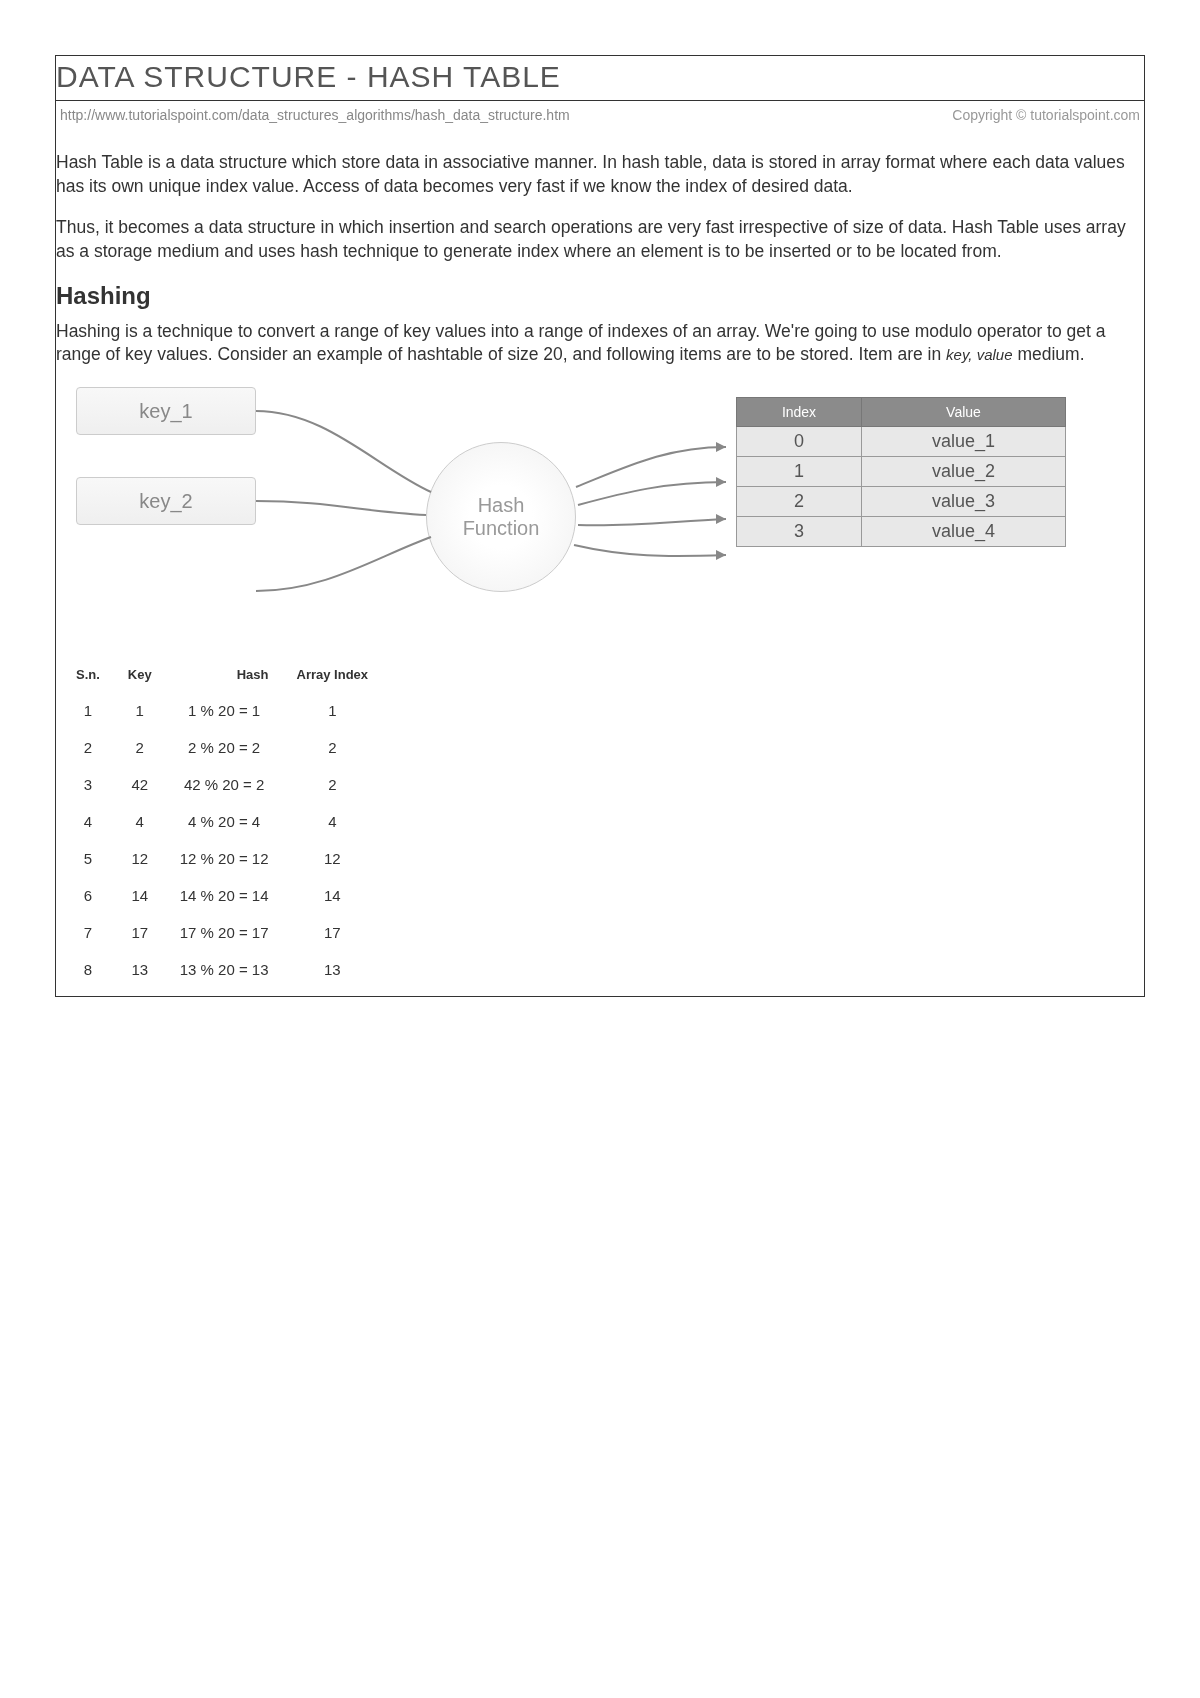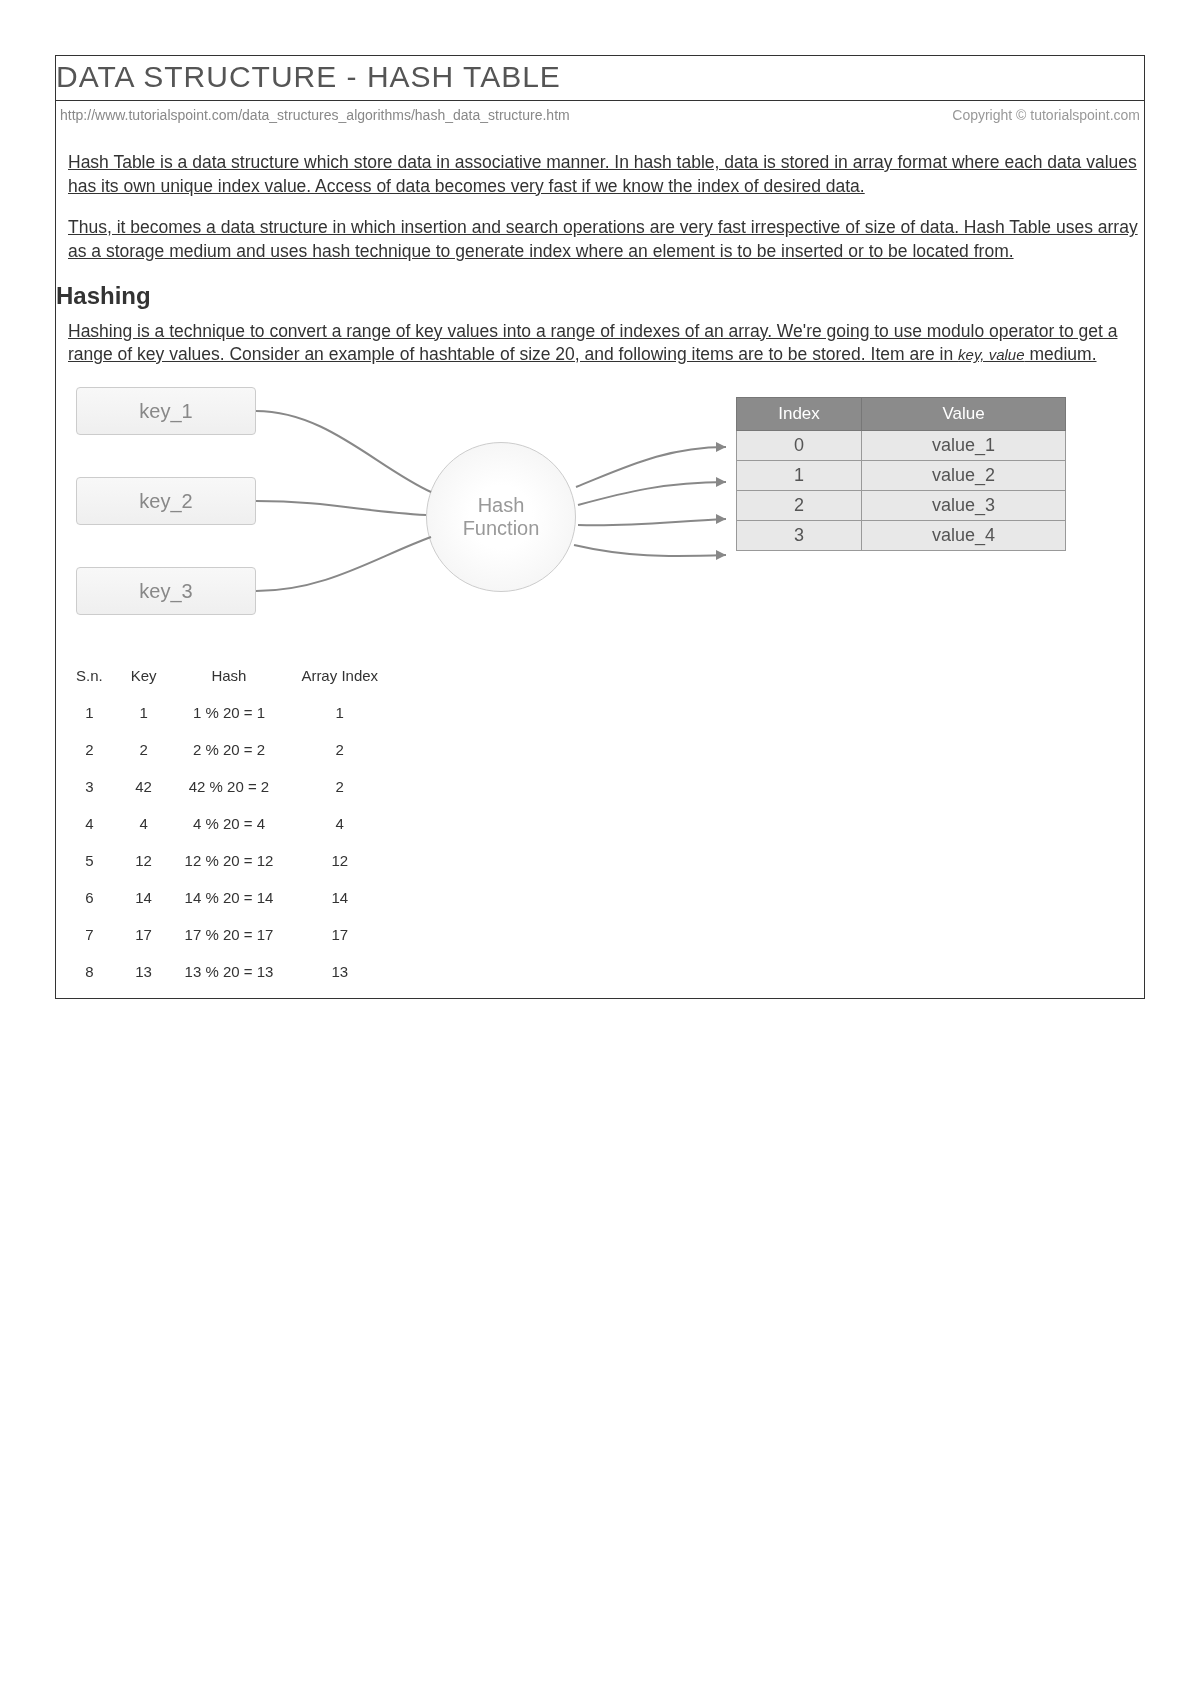--- a/index.html
+++ b/index.html
@@ -36,24 +36,23 @@
     font-size: 14px;
     color: #888;
     font-family: "Century Gothic", Verdana, sans-serif;
   }
   .meta-row .url { color: #888; }
   .meta-row .copy { color: #999; font-size: 14px; }
   .content { padding: 0 2px 8px 0; }
   .para {
     font-size: 17.5px;
     line-height: 1.35;
-    margin: 10px 0 18px 12px;
+    margin: 10px 0 18px 0;
     font-family: "Century Gothic", "Trebuchet MS", Verdana, sans-serif;
     color: #333;
-    text-decoration: underline;
   }
   h2.section {
     font-size: 24px;
     font-weight: bold;
     margin: 14px 0 10px 0;
     color: #333;
     font-family: Verdana, sans-serif;
   }
   .diagram {
     position: relative;
@@ -97,21 +96,21 @@
     right: 60px;
     top: 10px;
     width: 330px;
     border-collapse: collapse;
     font-family: Arial, sans-serif;
   }
   .out-table th {
     background: #8b8b8b;
     color: #fff;
     font-weight: normal;
-    font-size: 17px;
+    font-size: 14px;
     border: 1px solid #777;
     padding: 6px 0;
   }
   .out-table td {
     background: #e8e8e8;
     border: 1px solid #999;
     text-align: center;
     font-size: 18px;
     color: #555;
     padding: 4px 0;
@@ -130,24 +129,24 @@
   ul.items li { margin: 7px 0; }
 
   table.hash-table {
     border-collapse: collapse;
     margin: 14px 0 0 6px;
     font-family: Verdana, sans-serif;
     font-size: 15px;
     color: #333;
   }
   table.hash-table th {
-    text-align: center;
-    font-weight: normal;
+    text-align: right;
+    font-weight: bold;
     padding: 6px 14px 10px 14px;
-    font-size: 15px;
+    font-size: 13px;
   }
   table.hash-table td {
     text-align: center;
     padding: 10px 14px;
   }
   .italic { font-style: italic; font-size: 15px; }
 </style>
 </head>
 <body>
 
@@ -167,21 +166,20 @@
 
     <h2 class="section">Hashing</h2>
 
     <p class="para">
       <span>Hashing is a technique to convert a range of key values into a range of indexes of an array. We're going to use modulo operator to get a range of key values. Consider an example of hashtable of size 20, and following items are to be stored. Item are in </span><span class="italic">key, value</span><span> medium.</span>
     </p>
 
     <div class="diagram">
       <div class="key-box k1">key_1</div>
       <div class="key-box k2">key_2</div>
-      <div class="key-box k3">key_3</div>
 
       <div class="hash-circle">
         <div>Hash</div>
         <div>Function</div>
       </div>
 
       <svg class="lines" viewBox="0 0 1060 260">
         <path d="M190 24 C 260 24, 310 80, 365 105"></path>
         <path d="M190 114 C 260 114, 300 125, 360 128"></path>
         <path d="M190 204 C 260 204, 310 170, 365 150"></path>

